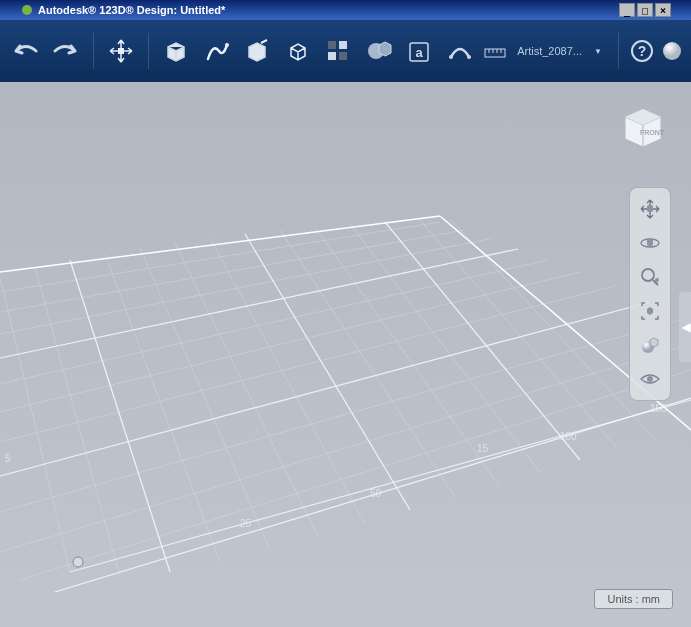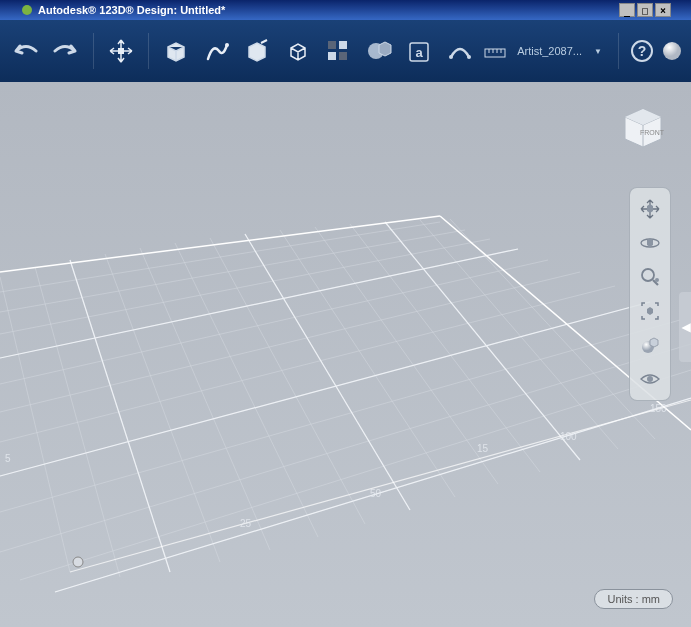--- a/index.html
+++ b/index.html
@@ -12,21 +12,21 @@
 .toolbar{height:62px;background:linear-gradient(#1a4177,#0d2d5a);display:flex;align-items:center;padding:0 8px;gap:6px}
 .tool-btn{width:40px;height:40px;display:flex;align-items:center;justify-content:center;cursor:pointer;border-radius:4px}
 .tool-sep{width:1px;height:36px;background:rgba(255,255,255,0.15);margin:0 4px}
 .user-txt{color:#b8cce0;font-size:11px;margin-left:4px}
 .dropdown-arrow{color:#b8cce0;font-size:8px;margin:0 6px}
 .viewport{position:relative;width:691px;height:545px;background:#b8bec6;overflow:hidden}
 .viewcube{position:absolute;top:15px;right:20px;width:56px;height:56px}
 .navbar{position:absolute;top:105px;right:20px;width:42px;background:rgba(220,224,228,0.85);border:1px solid rgba(140,150,160,0.6);border-radius:8px;padding:6px 0;display:flex;flex-direction:column;align-items:center;gap:4px}
 .nav-btn{width:32px;height:30px;display:flex;align-items:center;justify-content:center;cursor:pointer;border-radius:4px}
 .expand-tab{position:absolute;top:210px;right:-2px;width:14px;height:70px;background:rgba(200,205,212,0.8);border-radius:4px 0 0 4px;display:flex;align-items:center;justify-content:center;cursor:pointer;color:#fff;font-size:12px}
-.units-badge{position:absolute;bottom:18px;right:18px;padding:3px 12px;border:1px solid #8a929c;border-radius:10px;background:rgba(230,234,238,0.7);font-size:11px;color:#555;cursor:pointer}
+.units-badge{position:absolute;bottom:18px;right:18px;padding:3px 12px;border:1px solid #8a929c;border-radius:3px;background:rgba(230,234,238,0.7);font-size:11px;color:#555;cursor:pointer}
 .grid-svg{position:absolute;top:0;left:0}
 </style>
 </head>
 <body>
 
 <div class="titlebar">
   <span class="titlebar-icon">
     <svg width="12" height="12">
         <circle cx="6" cy="6" r="5" fill="#7cb342"></circle>
       </svg>

